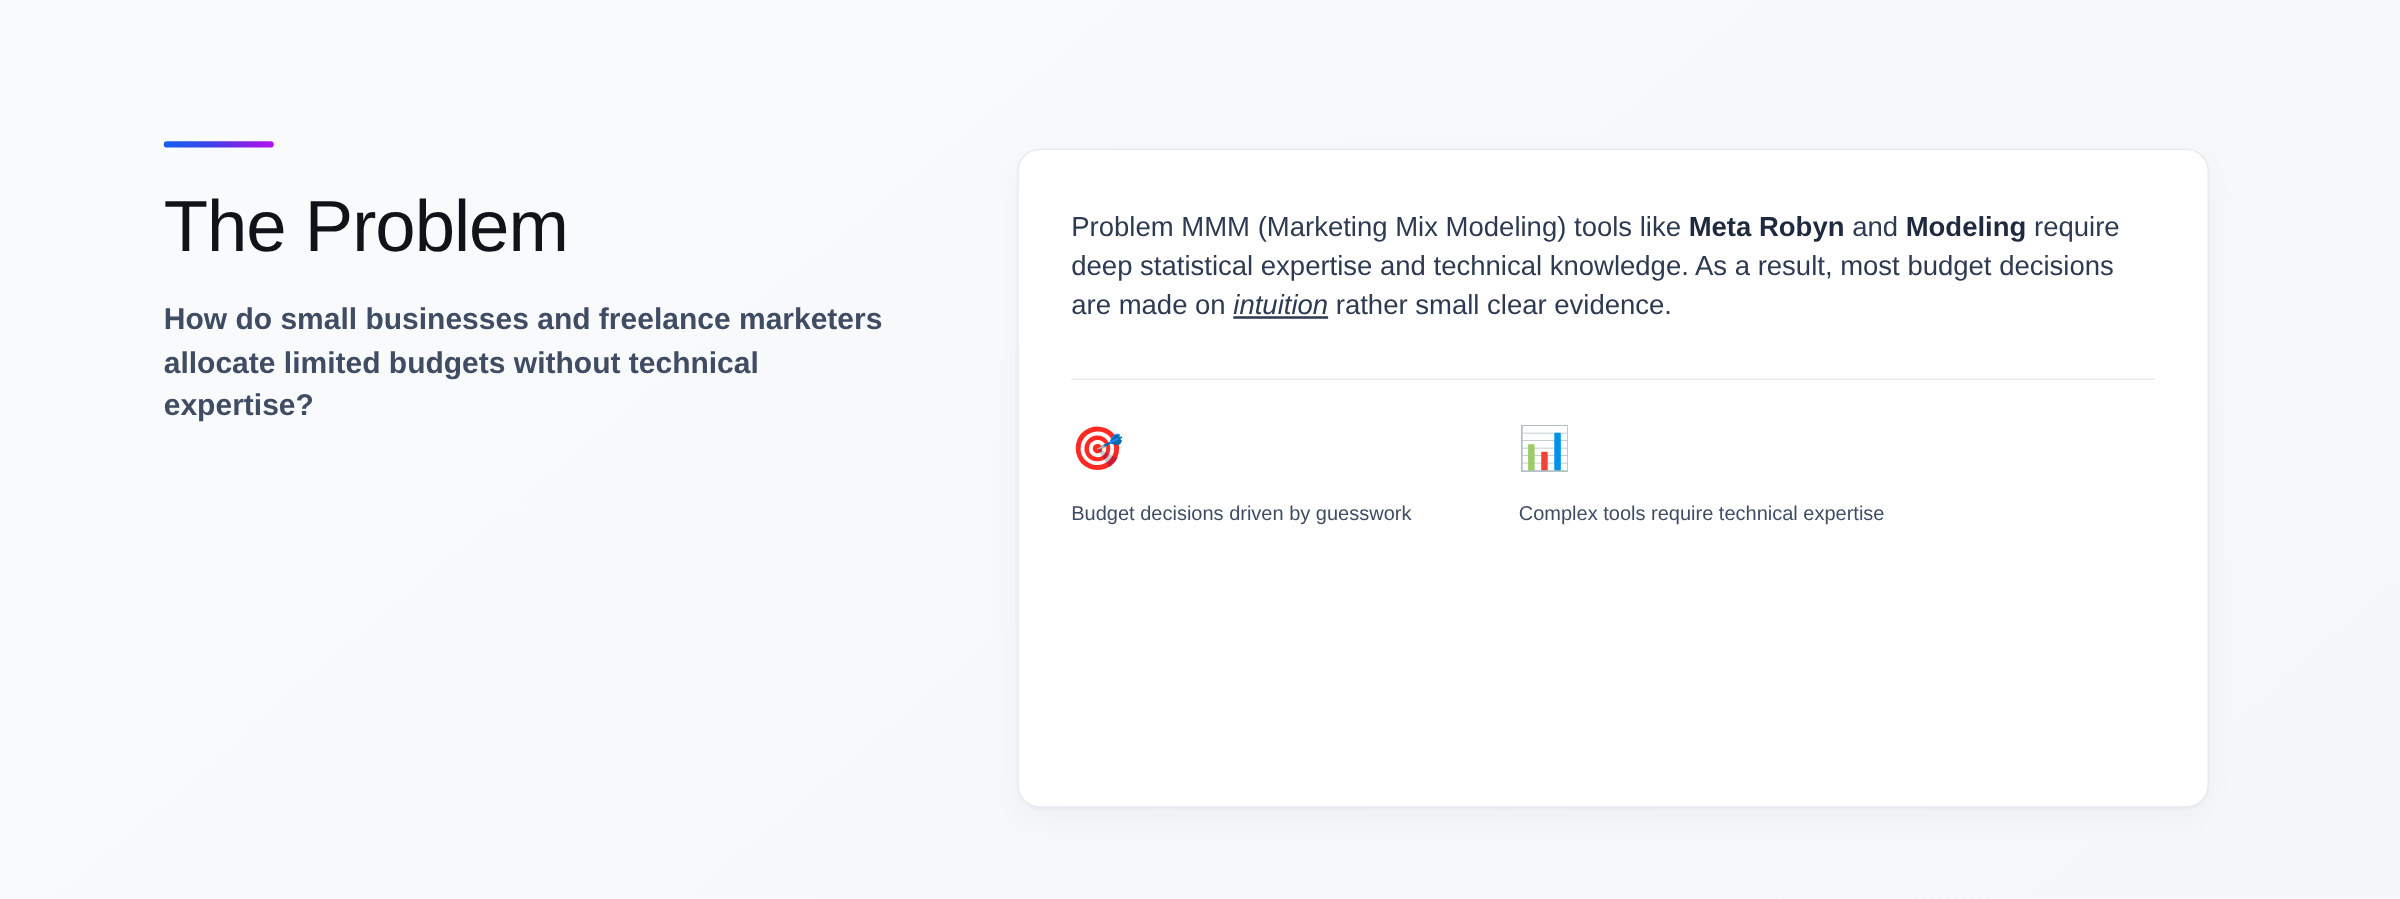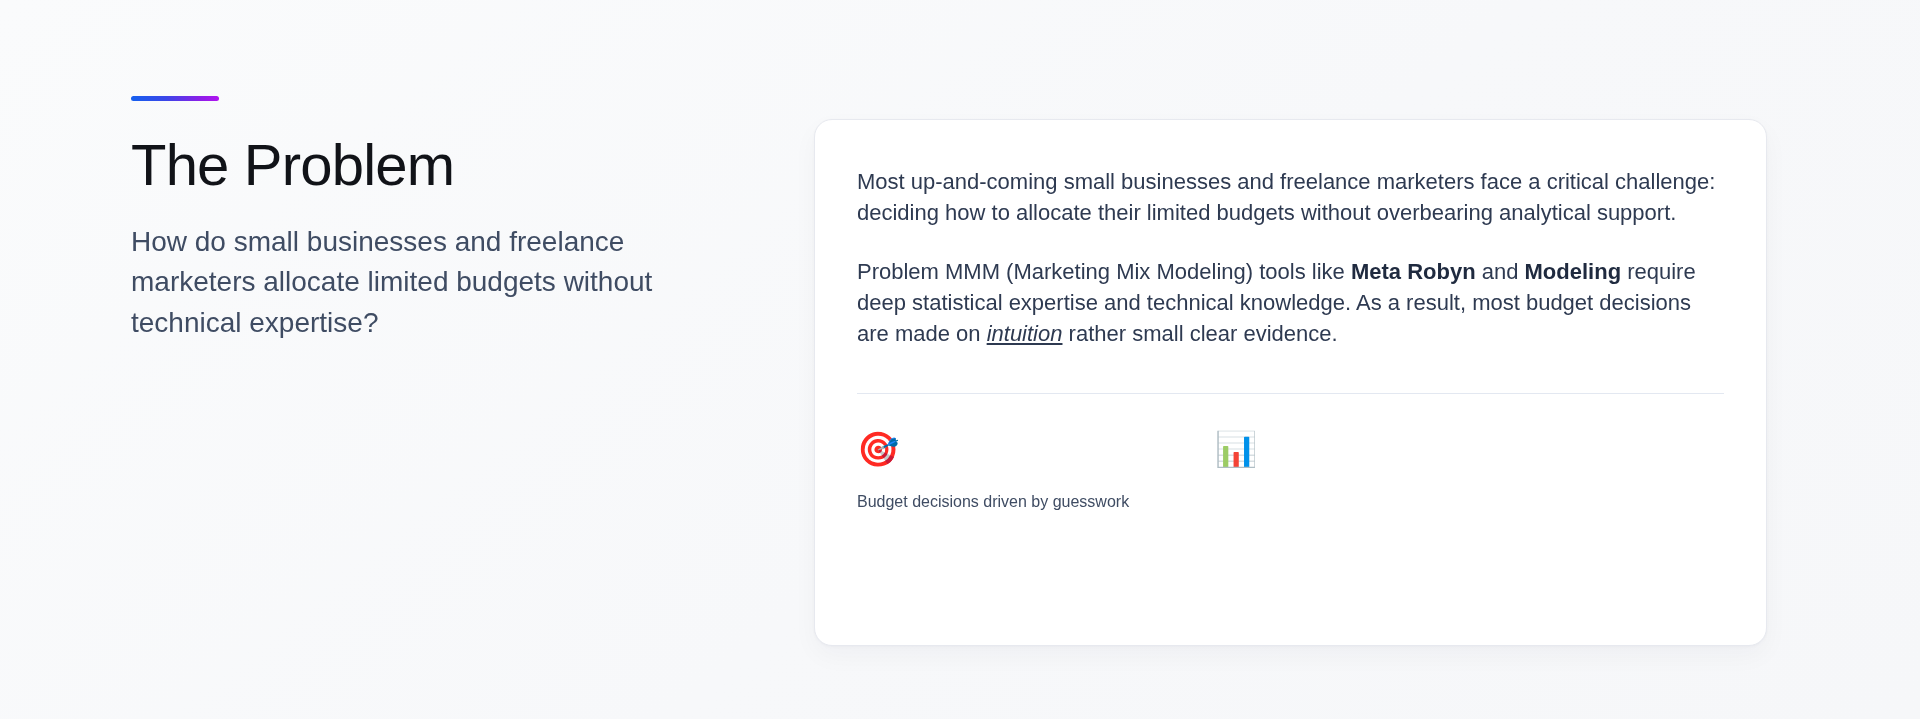--- a/index.html
+++ b/index.html
@@ -21,21 +21,21 @@
     width: 1920px;
     height: 719px;
     background: linear-gradient(140deg, #fafbfc 0%, #f7f8fa 55%, #f6f7f9 100%);
     box-sizing: border-box;
   }
 
   
   .left-col {
     position: absolute;
     left: 131px;
-    top: 96px;
+    top: 113px;
     width: 600px;
   }
 
   .accent-bar {
     width: 88px;
     height: 5px;
     border-radius: 3px;
     background: linear-gradient(90deg, #1560ef 0%, #3b46e8 40%, #8b1fe8 78%, #b114f0 100%);
     margin: 0 0 34px 0;
   }
@@ -44,24 +44,24 @@
     font-size: 58px;
     line-height: 1.05;
     font-weight: 400;
     color: #111318;
     letter-spacing: -0.8px;
     margin: 0 0 26px 0;
     font-family: "Liberation Sans", sans-serif;
   }
 
   .page-subtitle {
-    font-size: 28px;
+    font-size: 24px;
     line-height: 1.45;
     color: #3f4c63;
-    font-weight: 400;
+    font-weight: 700;
     margin: 0;
     max-width: 620px;
   }
 
   
   .card {
     position: absolute;
     left: 814px;
     top: 119px;
     width: 953px;
@@ -141,36 +141,36 @@
     <div class="accent-bar"></div>
 
     <h1 class="page-title">The Problem</h1>
 
     <p class="page-subtitle">How do small businesses and freelance marketers allocate limited budgets without technical expertise?</p>
   </div>
 
   <div class="card">
     <div class="card-body">
 
-      <p class="card-para">Most up-and-coming small businesses and freelance marketers face a critical challenge: deciding how to allocate their limited budgets without overbearing analytical support.</p>
 
       <p class="card-para">
         <span>Problem MMM (Marketing Mix Modeling) tools like </span><b>Meta Robyn</b><span> and </span><b>Modeling</b><span> require deep statistical expertise and technical knowledge. As a result, most budget decisions are made on </span><i>intuition</i><span> rather small clear evidence.</span>
       </p>
 
       <hr class="card-divider">
 
       <div class="tiles">
 
         <div class="tile">
           <span class="tile-icon">🎯</span>
           <div class="tile-label">Budget decisions driven by guesswork</div>
         </div>
 
         <div class="tile">
           <span class="tile-icon">📊</span>
+          <div class="tile-label">Complex tools require technical expertise</div>
         </div>
 
       </div>
     </div>
   </div>
 
 </div>
 
 </body></html>

